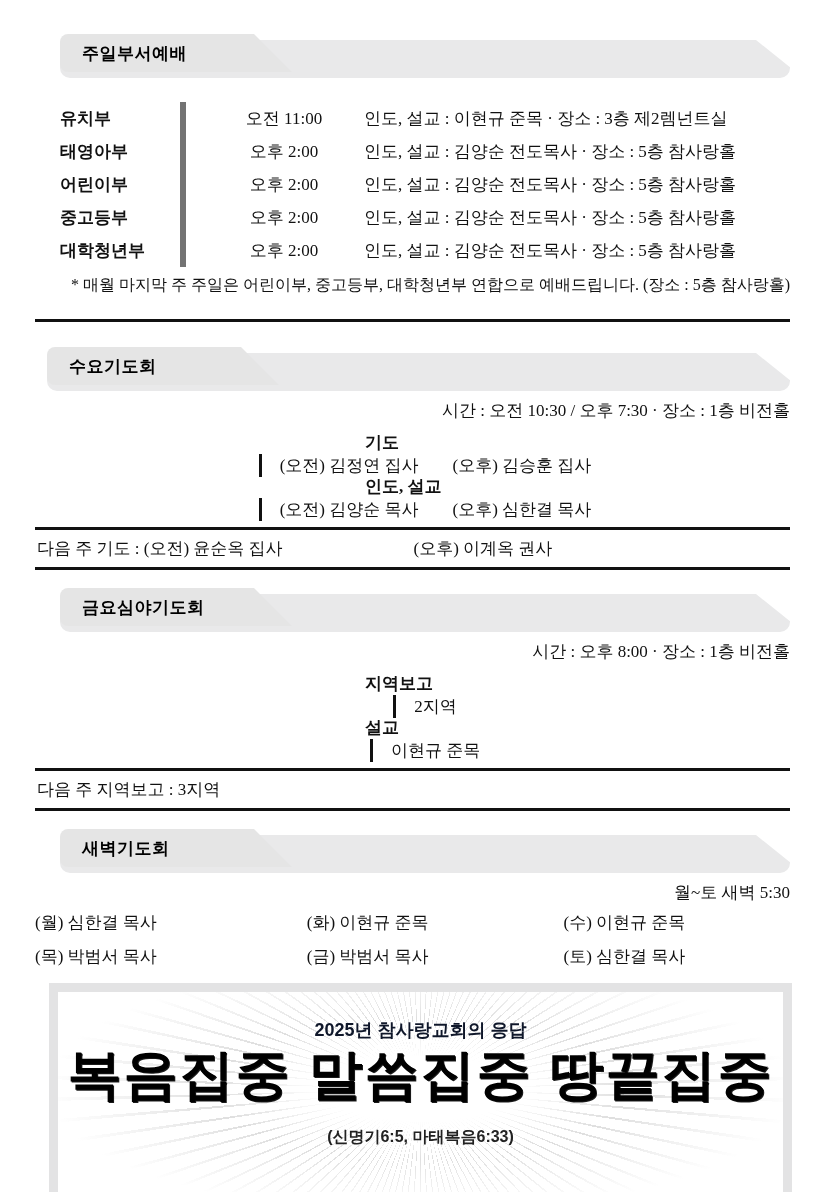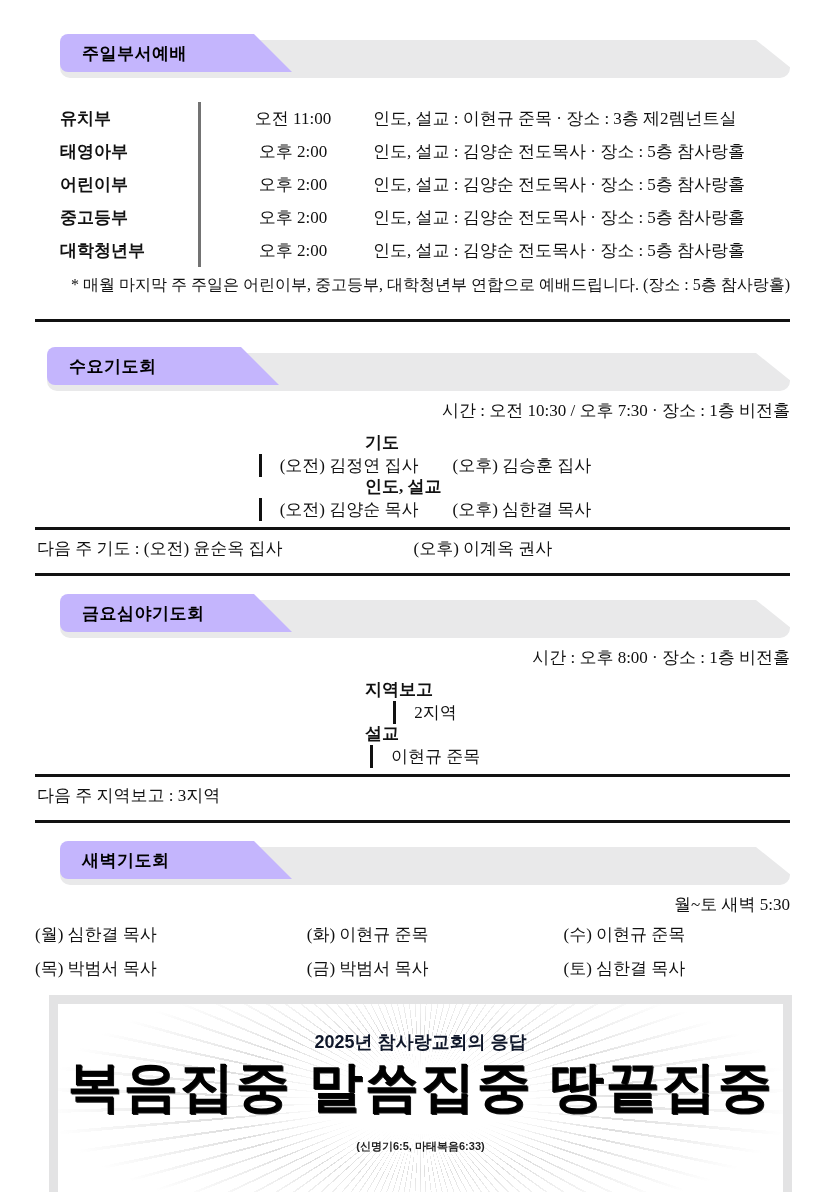--- a/index.html
+++ b/index.html
@@ -12,59 +12,59 @@
 
   
   .sec-header { position:relative; height:44px; margin-left:25px; }
   .sec-bar {
     position:absolute; left:0; top:6px; right:0; height:38px;
     background:#e9e9ea; border-radius:10px 0 10px 10px;
     clip-path:polygon(0 0, calc(100% - 34px) 0, 100% 72%, 100% 100%, 0 100%);
   }
   .sec-tab {
     position:absolute; left:0; top:0; width:232px; height:38px;
-    background:#c4b5fd; border-radius:8px 0 0 8px;
+    background:#e5e5e5; border-radius:8px 0 0 8px;
     clip-path:polygon(0 0, calc(100% - 38px) 0, 100% 100%, 0 100%);
     display:flex; align-items:center; padding-left:22px;
   }
   .sec-tab span {
     font-family:"Liberation Sans","DejaVu Sans",sans-serif;
     font-weight:700; font-size:17px; color:#000; letter-spacing:0.5px;
   }
 
   
   .info-line { text-align:right; font-size:17px; margin-top:8px; height:26px; }
 
   
   .rows { margin-top:24px; }
   .row { display:flex; align-items:center; height:33px; margin-left:25px; }
   .row .lbl { width:120px; font-weight:700; font-size:17px; }
   .row .rest {
     flex:1; display:flex; align-items:center;
-    border-left:3px solid #737373; height:100%; padding-left:12px;margin-left:18px;
+    border-left:6px solid #737373; height:100%; padding-left:18px;
   }
   .row .time { width:160px; text-align:center; font-size:17px; }
   .row .detail { flex:1; text-align:left; font-size:17px; }
 
   .rows2 { margin-top:6px; }
   .row2 { display:flex; align-items:center; height:44px; margin-left:25px;flex-direction:column; }
   .row2 .lbl { width:120px; font-weight:700; font-size:17px; }
   .row2 .rest {
     flex:1; display:flex; align-items:center;
     border-left:3px solid #111; height:82%; padding-left:18px; font-size:17px;
   }
   .row2 .am { margin-right:34px; }
 
   .note { text-align:right; font-size:16px; margin-top:8px; height:24px; }
 
   .rule { border-top:3px solid #111; margin-top:20px; }
 
   .strip {
     border-top:3px solid #111; border-bottom:3px solid #111;
-    margin-top:8px; padding:7px 0 13px 2px;
+    margin-top:8px; padding:7px 0 7px 2px;
     display:grid; grid-template-columns:1fr 1fr; font-size:17px;
   }
 
   .sched {
     display:grid; grid-template-columns:36% 34% 30%;
     row-gap:8px; margin-top:4px; font-size:17px;
   }
   .sched div { height:26px; }
 
   
@@ -90,21 +90,21 @@
     font-weight:700; font-size:18px; color:#0f172a;
   }
   .banner-title {
     font-family:"Liberation Sans","DejaVu Sans",sans-serif;
     font-weight:900; font-size:54px; color:#000000;
     letter-spacing:2px; margin-top:4px; line-height:1.05;
     text-shadow:1px 1px 0 #1a1a1a;
   }
   .banner-verse {
     font-family:"Liberation Sans","DejaVu Sans",sans-serif;
-    font-weight:700; font-size:11px; color:#222; margin-top:24px;
+    font-weight:700; font-size:16px; color:#222; margin-top:24px;
   }
 </style>
 </head>
 <body>
 
 <div class="sec-header">
   <div class="sec-bar"></div>
   <div class="sec-tab">
     <span>주일부서예배</span>
   </div>

